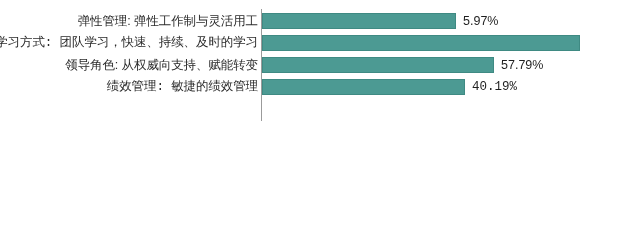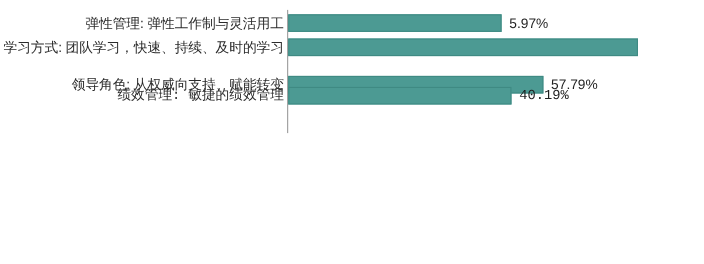--- a/index.html
+++ b/index.html
@@ -93,28 +93,28 @@
     <div class="axis-line"></div>
 
     <div class="row" style="top:10px;">
       <span class="cat-label">弹性管理: 弹性工作制与灵活用工</span>
       <div class="bar-wrap" style="width:194px;">
         <div class="bar" style="width:194px;"></div>
       </div>
       <span class="value-label" style="left:463px;">5.97%</span>
     </div>
 
-    <div class="row" style="top:32px;">
+    <div class="row" style="top:32px;font-family:Liberation Mono, monospace;">
       <span class="cat-label">学习方式: 团队学习，快速、持续、及时的学习</span>
       <div class="bar-wrap" style="width:318px;">
         <div class="bar" style="width:318px;"></div>
       </div>
     </div>
 
-    <div class="row" style="top:54px;margin-top:12px;">
+    <div class="row" style="top:54px;">
       <span class="cat-label">领导角色: 从权威向支持、赋能转变</span>
       <div class="bar-wrap" style="width:232px;">
         <div class="bar" style="width:232px;"></div>
       </div>
       <span class="value-label" style="left:501px;">57.79%</span>
     </div>
 
     <div class="row" style="top:76px;font-family:Liberation Mono, monospace;">
       <span class="cat-label">绩效管理: 敏捷的绩效管理</span>
       <div class="bar-wrap" style="width:203px;">

